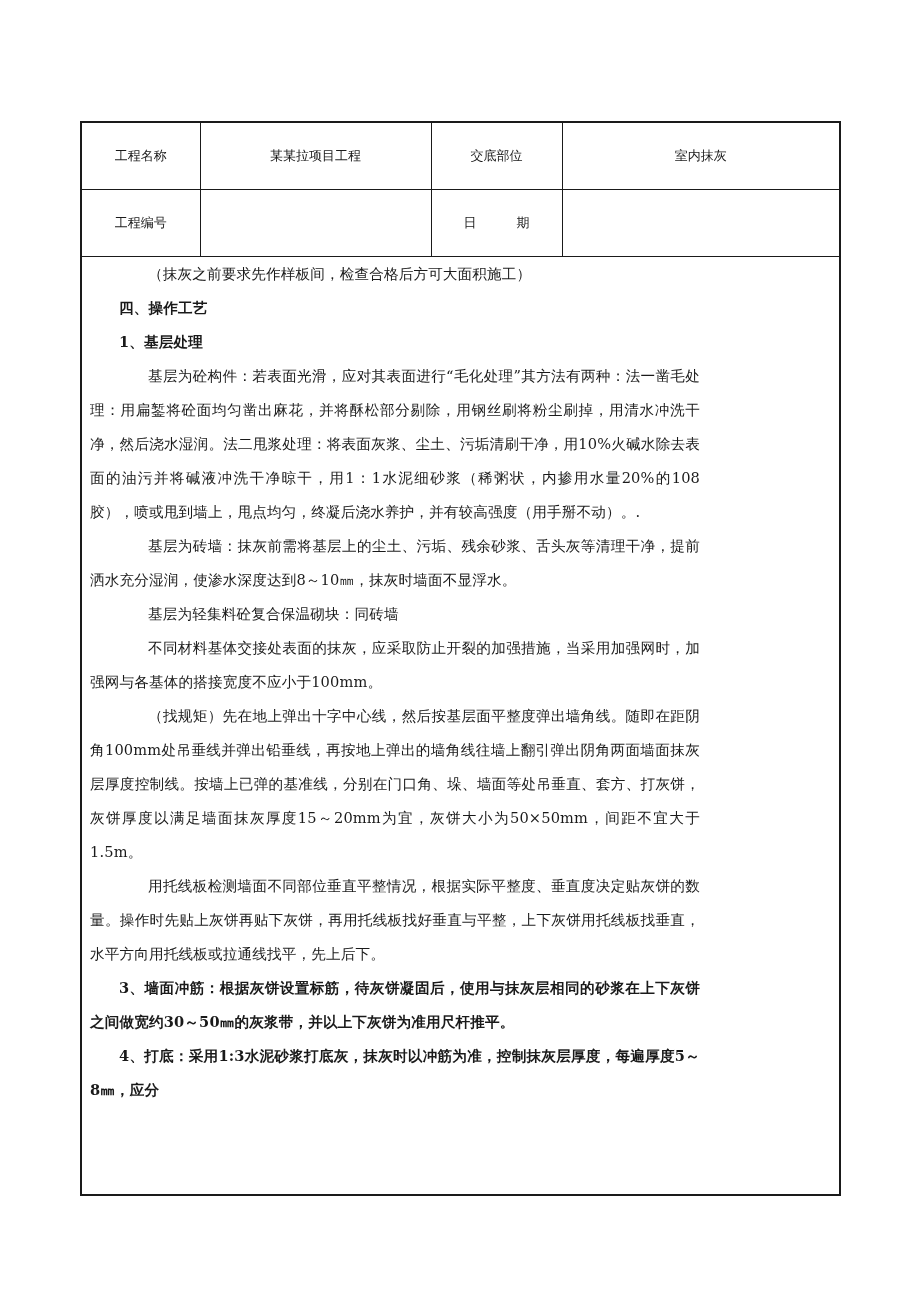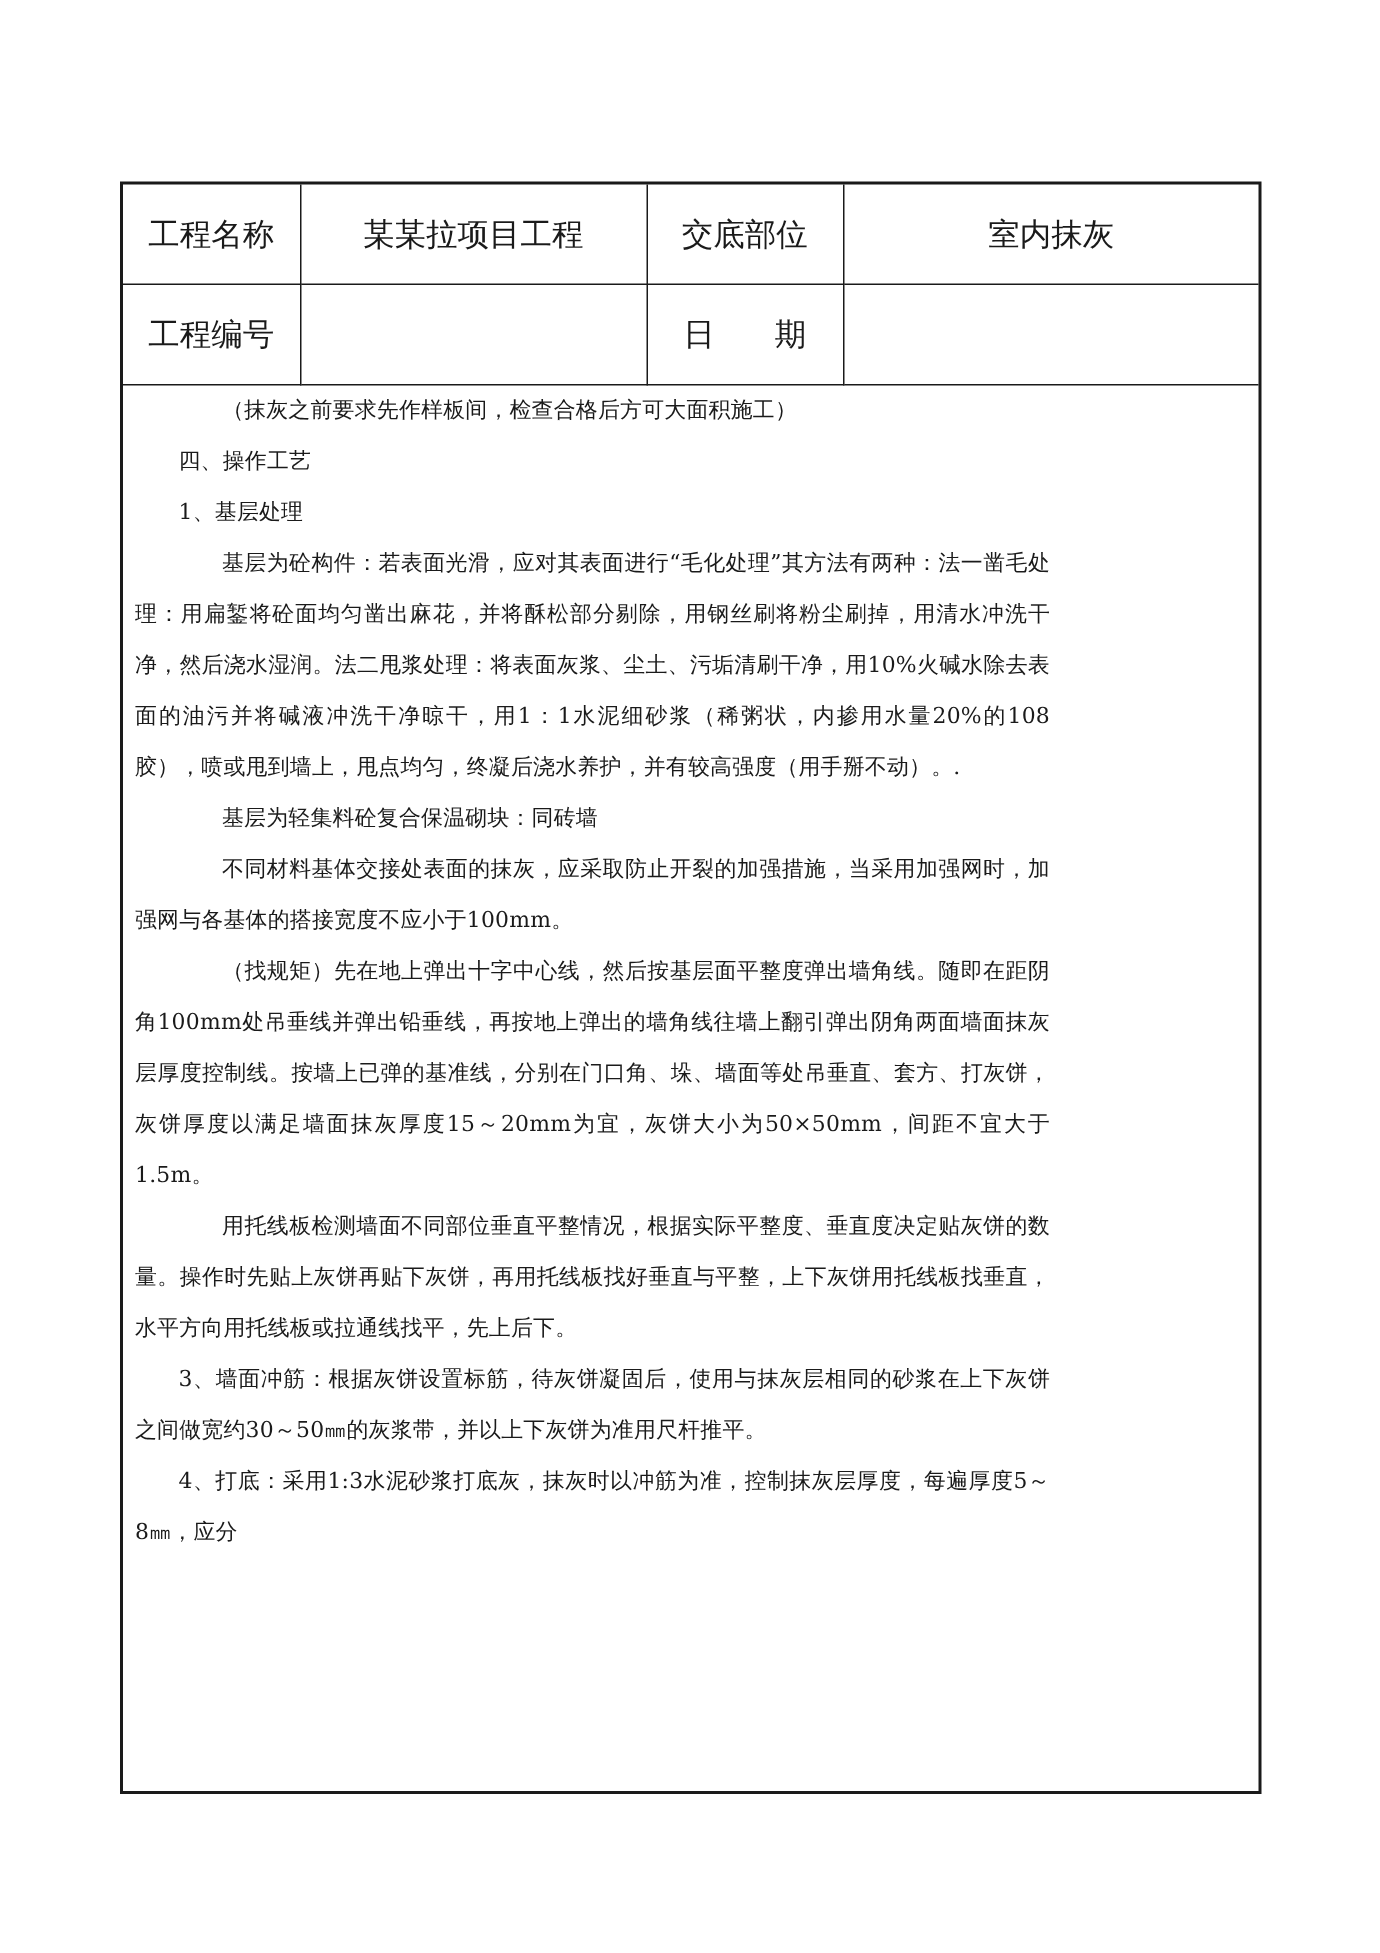--- a/index.html
+++ b/index.html
@@ -29,21 +29,21 @@
       left: 0;
       top: 0;
       width: 757px;
       border-collapse: collapse;
       table-layout: fixed;
     }
     .hdr-table td {
       border: 1.5px solid #1a1a1a;
       text-align: center;
       vertical-align: middle;
-      font-size: 21px;
+      font-size: 13px;
       padding: 0;
       color: #1a1a1a;
     }
     .hdr-table tr:first-child td { border-top: none; }
     .hdr-table td:first-child { border-left: none; }
     .hdr-table td:last-child { border-right: none; }
     .hdr-table tr.r1 td { height: 66px; }
     .hdr-table tr.r2 td { height: 66px; }
     .date-label { letter-spacing: 0; }
     .date-label span { display: inline-block; }
@@ -59,21 +59,21 @@
       font-size: 14.6px;
       line-height: 34px;
       color: #1a1a1a;
       text-align: justify;
       letter-spacing: 0.15px;
     }
     .body-text p {
       margin: 0;
     }
     .ind2 { text-indent: 58px; }
-    .ind1 { text-indent: 29px; }
+    .ind1 { text-indent: 29px; font-weight: bold; }
     .ind-s { text-indent: 24px; }
   </style>
 </head>
 <body>
 
 <div class="page">
   <table class="hdr-table">
     <colgroup>
       <col style="width:118px">
       <col style="width:231px">
@@ -94,20 +94,21 @@
       <td></td>
     </tr>
   </tbody>
     </table>
 
   <div class="body-text">
     <p class="ind2">（抹灰之前要求先作样板间，检查合格后方可大面积施工）</p>
     <p class="ind1">四、操作工艺</p>
     <p class="ind1">1、基层处理</p>
     <p class="ind2">基层为砼构件：若表面光滑，应对其表面进行“毛化处理”其方法有两种：法一凿毛处理：用扁錾将砼面均匀凿出麻花，并将酥松部分剔除，用钢丝刷将粉尘刷掉，用清水冲洗干净，然后浇水湿润。法二甩浆处理：将表面灰浆、尘土、污垢清刷干净，用10%火碱水除去表面的油污并将碱液冲洗干净晾干，用1：1水泥细砂浆（稀粥状，内掺用水量20%的108胶），喷或甩到墙上，甩点均匀，终凝后浇水养护，并有较高强度（用手掰不动）。.</p>
+    <p class="ind2">基层为砖墙：抹灰前需将基层上的尘土、污垢、残余砂浆、舌头灰等清理干净，提前洒水充分湿润，使渗水深度达到8～10㎜，抹灰时墙面不显浮水。</p>
     <p class="ind2">基层为轻集料砼复合保温砌块：同砖墙</p>
     <p class="ind2">不同材料基体交接处表面的抹灰，应采取防止开裂的加强措施，当采用加强网时，加强网与各基体的搭接宽度不应小于100mm。</p>
     <p class="ind2">（找规矩）先在地上弹出十字中心线，然后按基层面平整度弹出墙角线。随即在距阴角100mm处吊垂线并弹出铅垂线，再按地上弹出的墙角线往墙上翻引弹出阴角两面墙面抹灰层厚度控制线。按墙上已弹的基准线，分别在门口角、垛、墙面等处吊垂直、套方、打灰饼，灰饼厚度以满足墙面抹灰厚度15～20mm为宜，灰饼大小为50×50mm，间距不宜大于1.5m。</p>
     <p class="ind2">用托线板检测墙面不同部位垂直平整情况，根据实际平整度、垂直度决定贴灰饼的数量。操作时先贴上灰饼再贴下灰饼，再用托线板找好垂直与平整，上下灰饼用托线板找垂直，水平方向用托线板或拉通线找平，先上后下。</p>
     <p class="ind1">3、墙面冲筋：根据灰饼设置标筋，待灰饼凝固后，使用与抹灰层相同的砂浆在上下灰饼之间做宽约30～50㎜的灰浆带，并以上下灰饼为准用尺杆推平。</p>
     <p class="ind1">4、打底：采用1:3水泥砂浆打底灰，抹灰时以冲筋为准，控制抹灰层厚度，每遍厚度5～8㎜，应分</p>
   </div>
 </div>
 
 </body></html>

